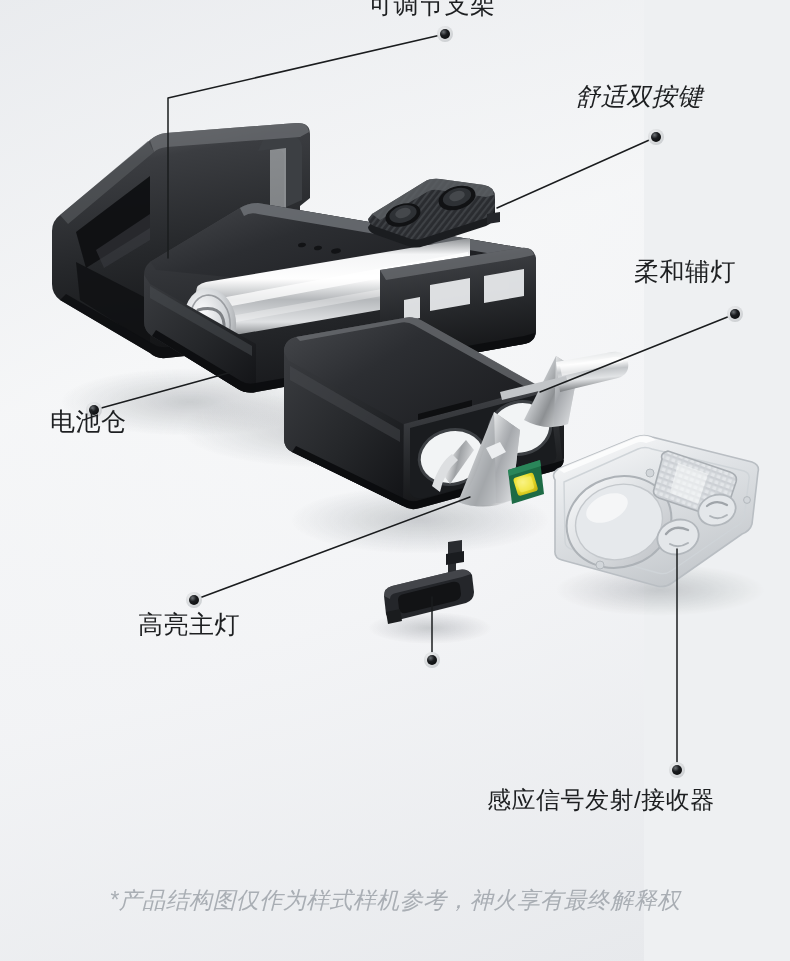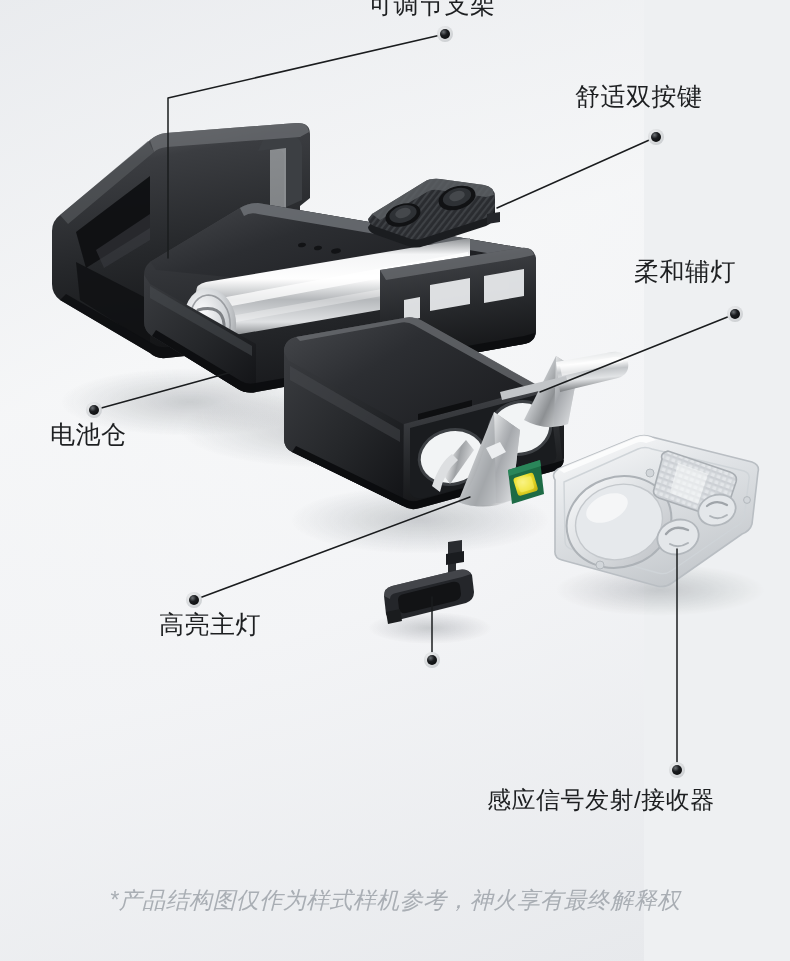--- a/index.html
+++ b/index.html
@@ -50,24 +50,24 @@
     top: 885px;
     width: 790px;
     text-align: center;
     font-size: 23px;
     color: #a9aeb4;
     letter-spacing: .4px;
     font-style: italic;
   }
   
   #lbl-bracket { left: 368px; top: -10px; }
-  #lbl-buttons { left: 575px; top: 82px; }
+  #lbl-buttons { left: 575px; top: 82px; font-style: italic; }
   #lbl-auxlight { left: 634px; top: 257px; text-align: right; }
-  #lbl-battery  { left: 50px;  top: 420px; }
-  #lbl-mainlight{ left: 138px; top: 610px; margin-left: 21px; }
+  #lbl-battery  { left: 50px;  top: 408px; font-family: Liberation Serif, serif; }
+  #lbl-mainlight{ left: 138px; top: 610px; }
   #lbl-typec    { left: 323px; top: 693px; }
   #lbl-sensor   { left: 487px; top: 786px; text-align: center; }
 </style>
 </head>
 <body>
 
 <div id="stage">
 
   <svg id="artboard" viewBox="0 0 790 961" xmlns="http://www.w3.org/2000/svg">
     <defs>

